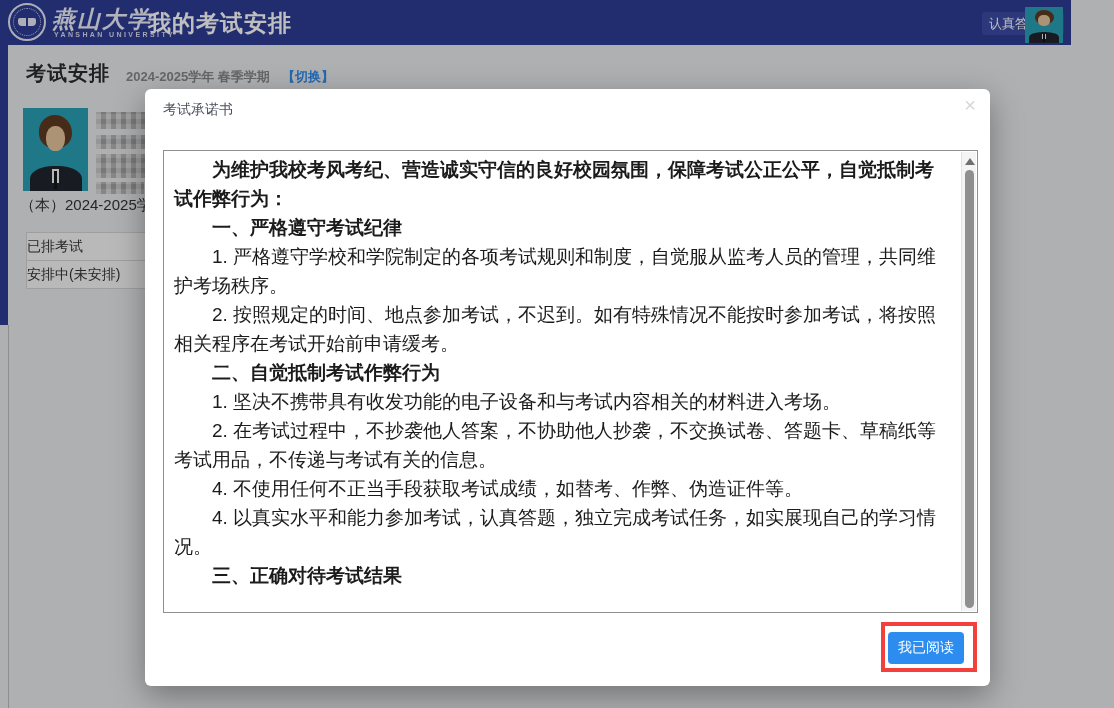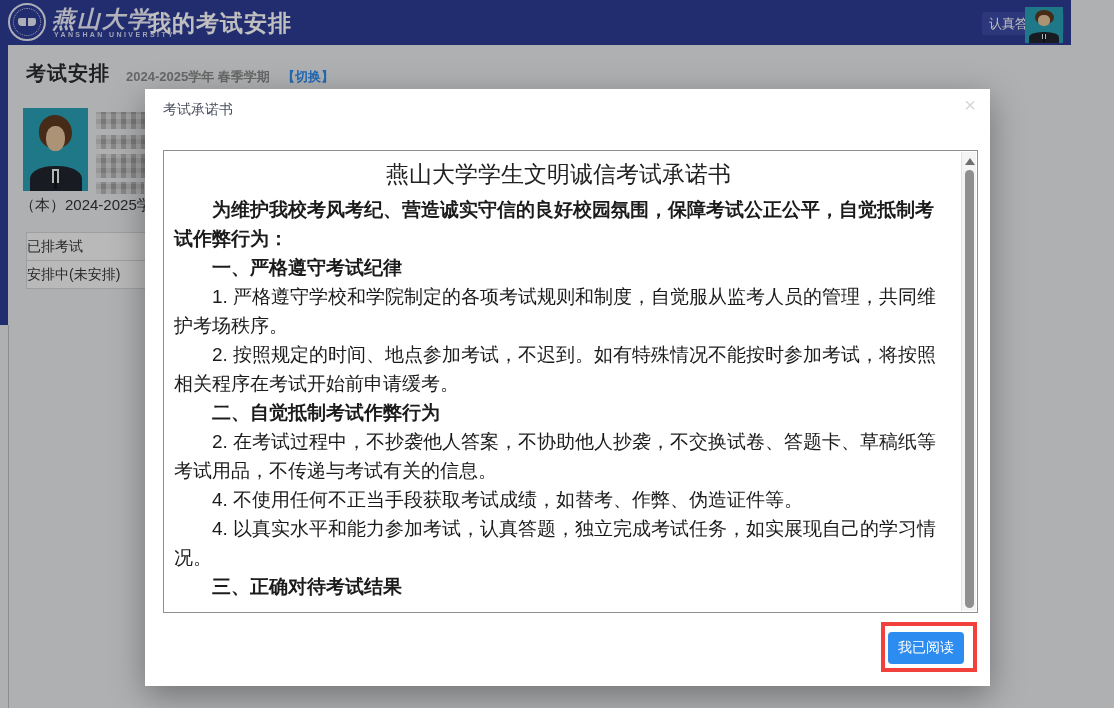--- a/index.html
+++ b/index.html
@@ -34,21 +34,21 @@
   .page-semester{position:absolute;left:126px;top:68px;font-size:13px;font-weight:bold;color:#8a8a8a;}
   .page-switch{position:absolute;left:282px;top:68px;font-size:13px;font-weight:bold;color:#2d8cf0;cursor:pointer;}
   .side-avatar{left:23px;top:108px;width:65px;height:83px;}
   .mosaic{position:absolute;background-image:
      repeating-linear-gradient(90deg, rgba(255,255,255,.28) 0 5px, rgba(0,0,0,.10) 5px 10px),
      repeating-linear-gradient(0deg, #c9c9c9 0 5px, #b3b3b3 5px 10px);}
   .program{position:absolute;left:20px;top:196px;font-size:15px;color:#333;width:240px;white-space:nowrap;}
   .side-tab{position:absolute;left:26px;width:230px;height:29px;background:#f7f7f7;border:1px solid #d4d4d4;font-size:14px;color:#333;line-height:27px;cursor:pointer;}
   
   .overlay{position:absolute;left:0;top:0;width:1114px;height:708px;background:rgba(0,0,0,0.25);}
-  .modal{position:absolute;left:145px;top:89px;width:845px;height:597px;background:#fff;border-radius:0;box-shadow:0 10px 32px rgba(0,0,0,.35);}
+  .modal{position:absolute;left:145px;top:89px;width:845px;height:597px;background:#fff;border-radius:6px;box-shadow:0 10px 32px rgba(0,0,0,.35);}
   .modal-header{position:absolute;left:18px;top:12px;font-size:14px;color:#4a505e;}
   .modal-close{position:absolute;right:14px;top:6px;font-size:20px;color:#d6d6d6;cursor:pointer;line-height:20px;}
   .agreement-box{position:absolute;left:18px;top:61px;width:815px;height:463px;border:1px solid #8f8f8f;background:#fff;overflow:hidden;}
   .agreement-text{position:absolute;left:10px;right:34px;top:4px;color:#1b1b1b;font-size:19px;line-height:29px;}
   .agree-title{text-align:center;font-size:23px;line-height:34px;margin:2px 0 4px 0;color:#222;font-weight:normal;}
   .agreement-text p{margin:0;text-indent:2em;}
   .agreement-text p.bold{font-weight:bold;}
   .agreement-text p.heading{font-weight:bold;}
   
   .sb-track{position:absolute;top:1px;right:1px;width:15px;height:459px;background:#f4f4f4;border-left:1px solid #e2e2e2;}
@@ -114,26 +114,26 @@
   </div>
 
   <div class="overlay"></div>
 
   <div class="modal">
     <div class="modal-header">考试承诺书</div>
     <div class="modal-close">×</div>
 
     <div class="agreement-box">
       <div class="agreement-text">
-        <h2 class="agree-title">燕山大学学生文明诚信考试承诺书</h2>
         <p class="bold">为维护我校考风考纪、营造诚实守信的良好校园氛围，保障考试公正公平，自觉抵制考试作弊行为：</p>
         <p class="heading">一、严格遵守考试纪律</p>
         <p class="normal">1. 严格遵守学校和学院制定的各项考试规则和制度，自觉服从监考人员的管理，共同维护考场秩序。</p>
         <p class="normal">2. 按照规定的时间、地点参加考试，不迟到。如有特殊情况不能按时参加考试，将按照相关程序在考试开始前申请缓考。</p>
         <p class="heading">二、自觉抵制考试作弊行为</p>
+        <p class="normal">1. 坚决不携带具有收发功能的电子设备和与考试内容相关的材料进入考场。</p>
         <p class="normal">2. 在考试过程中，不抄袭他人答案，不协助他人抄袭，不交换试卷、答题卡、草稿纸等考试用品，不传递与考试有关的信息。</p>
         <p class="normal">4. 不使用任何不正当手段获取考试成绩，如替考、作弊、伪造证件等。</p>
         <p class="normal">4. 以真实水平和能力参加考试，认真答题，独立完成考试任务，如实展现自己的学习情况。</p>
         <p class="heading">三、正确对待考试结果</p>
       </div>
       <div class="sb-track">
         <div class="sb-arrow-up"></div>
         <div class="sb-thumb"></div>
       </div>
     </div>

